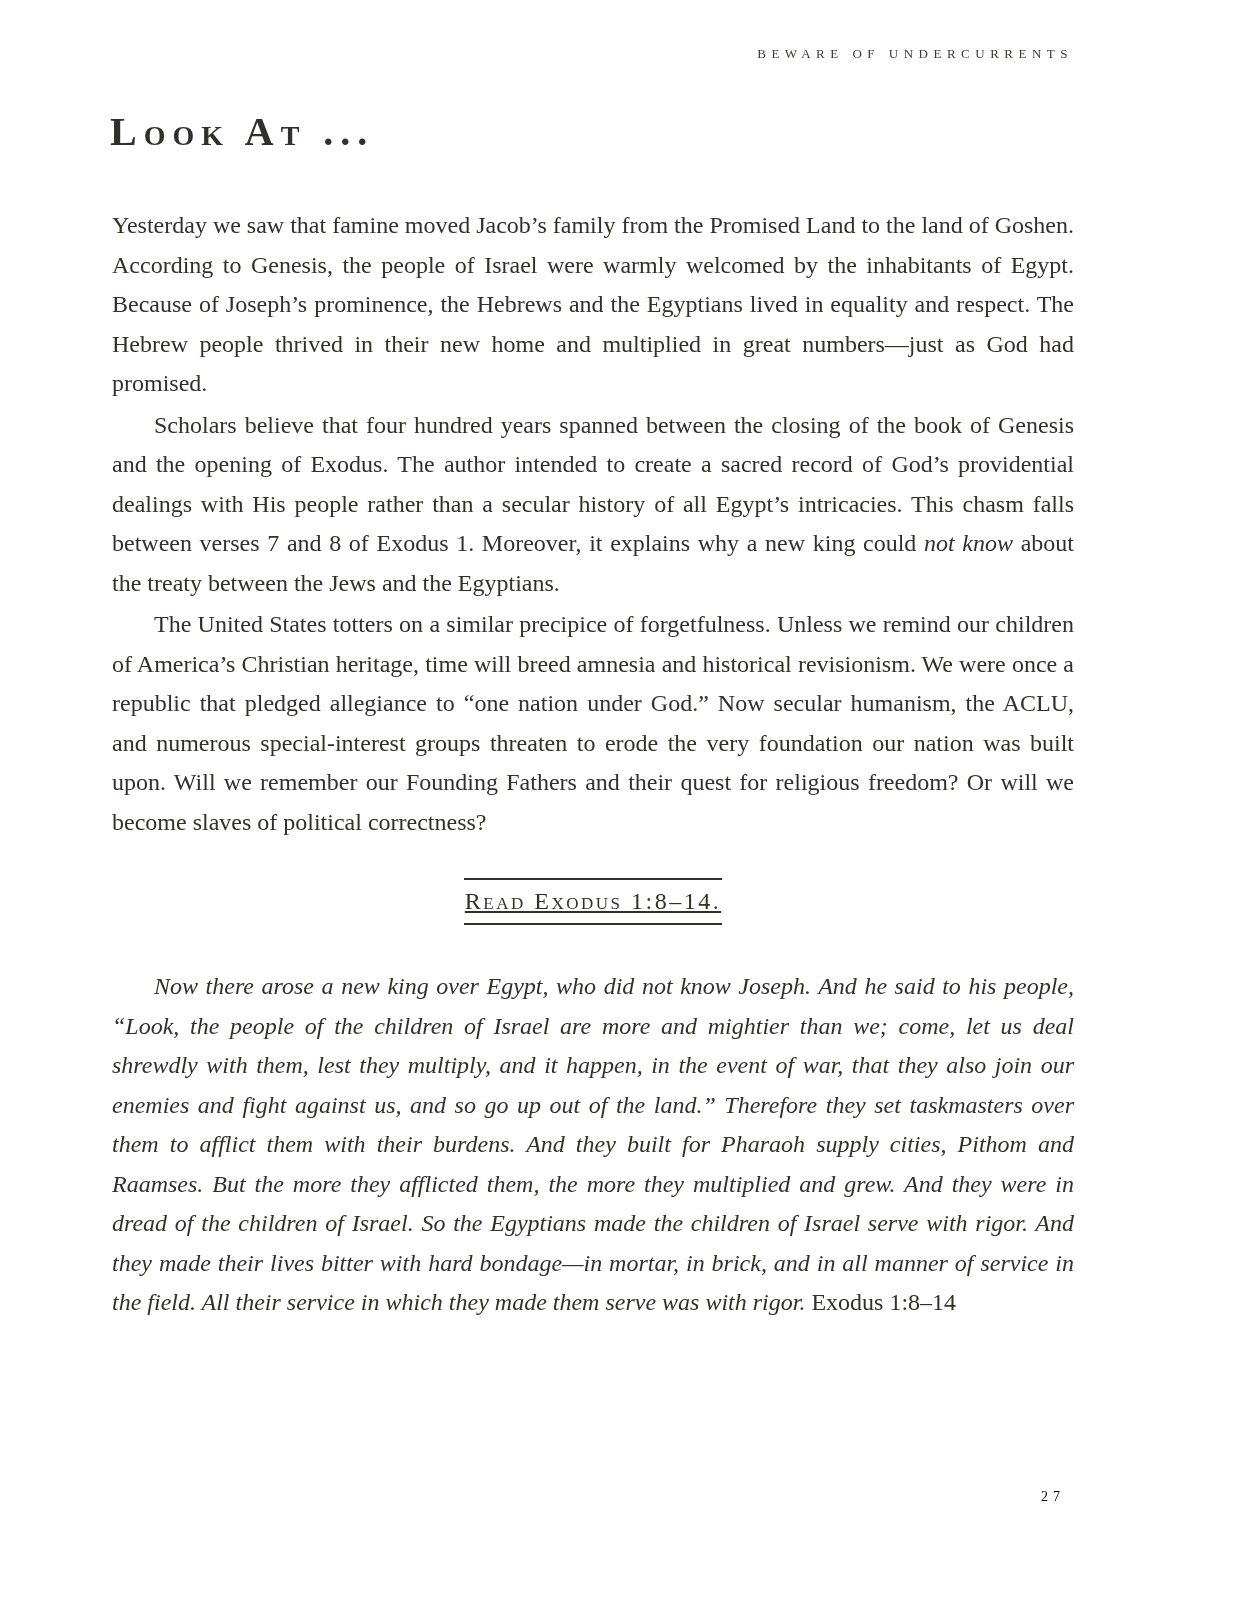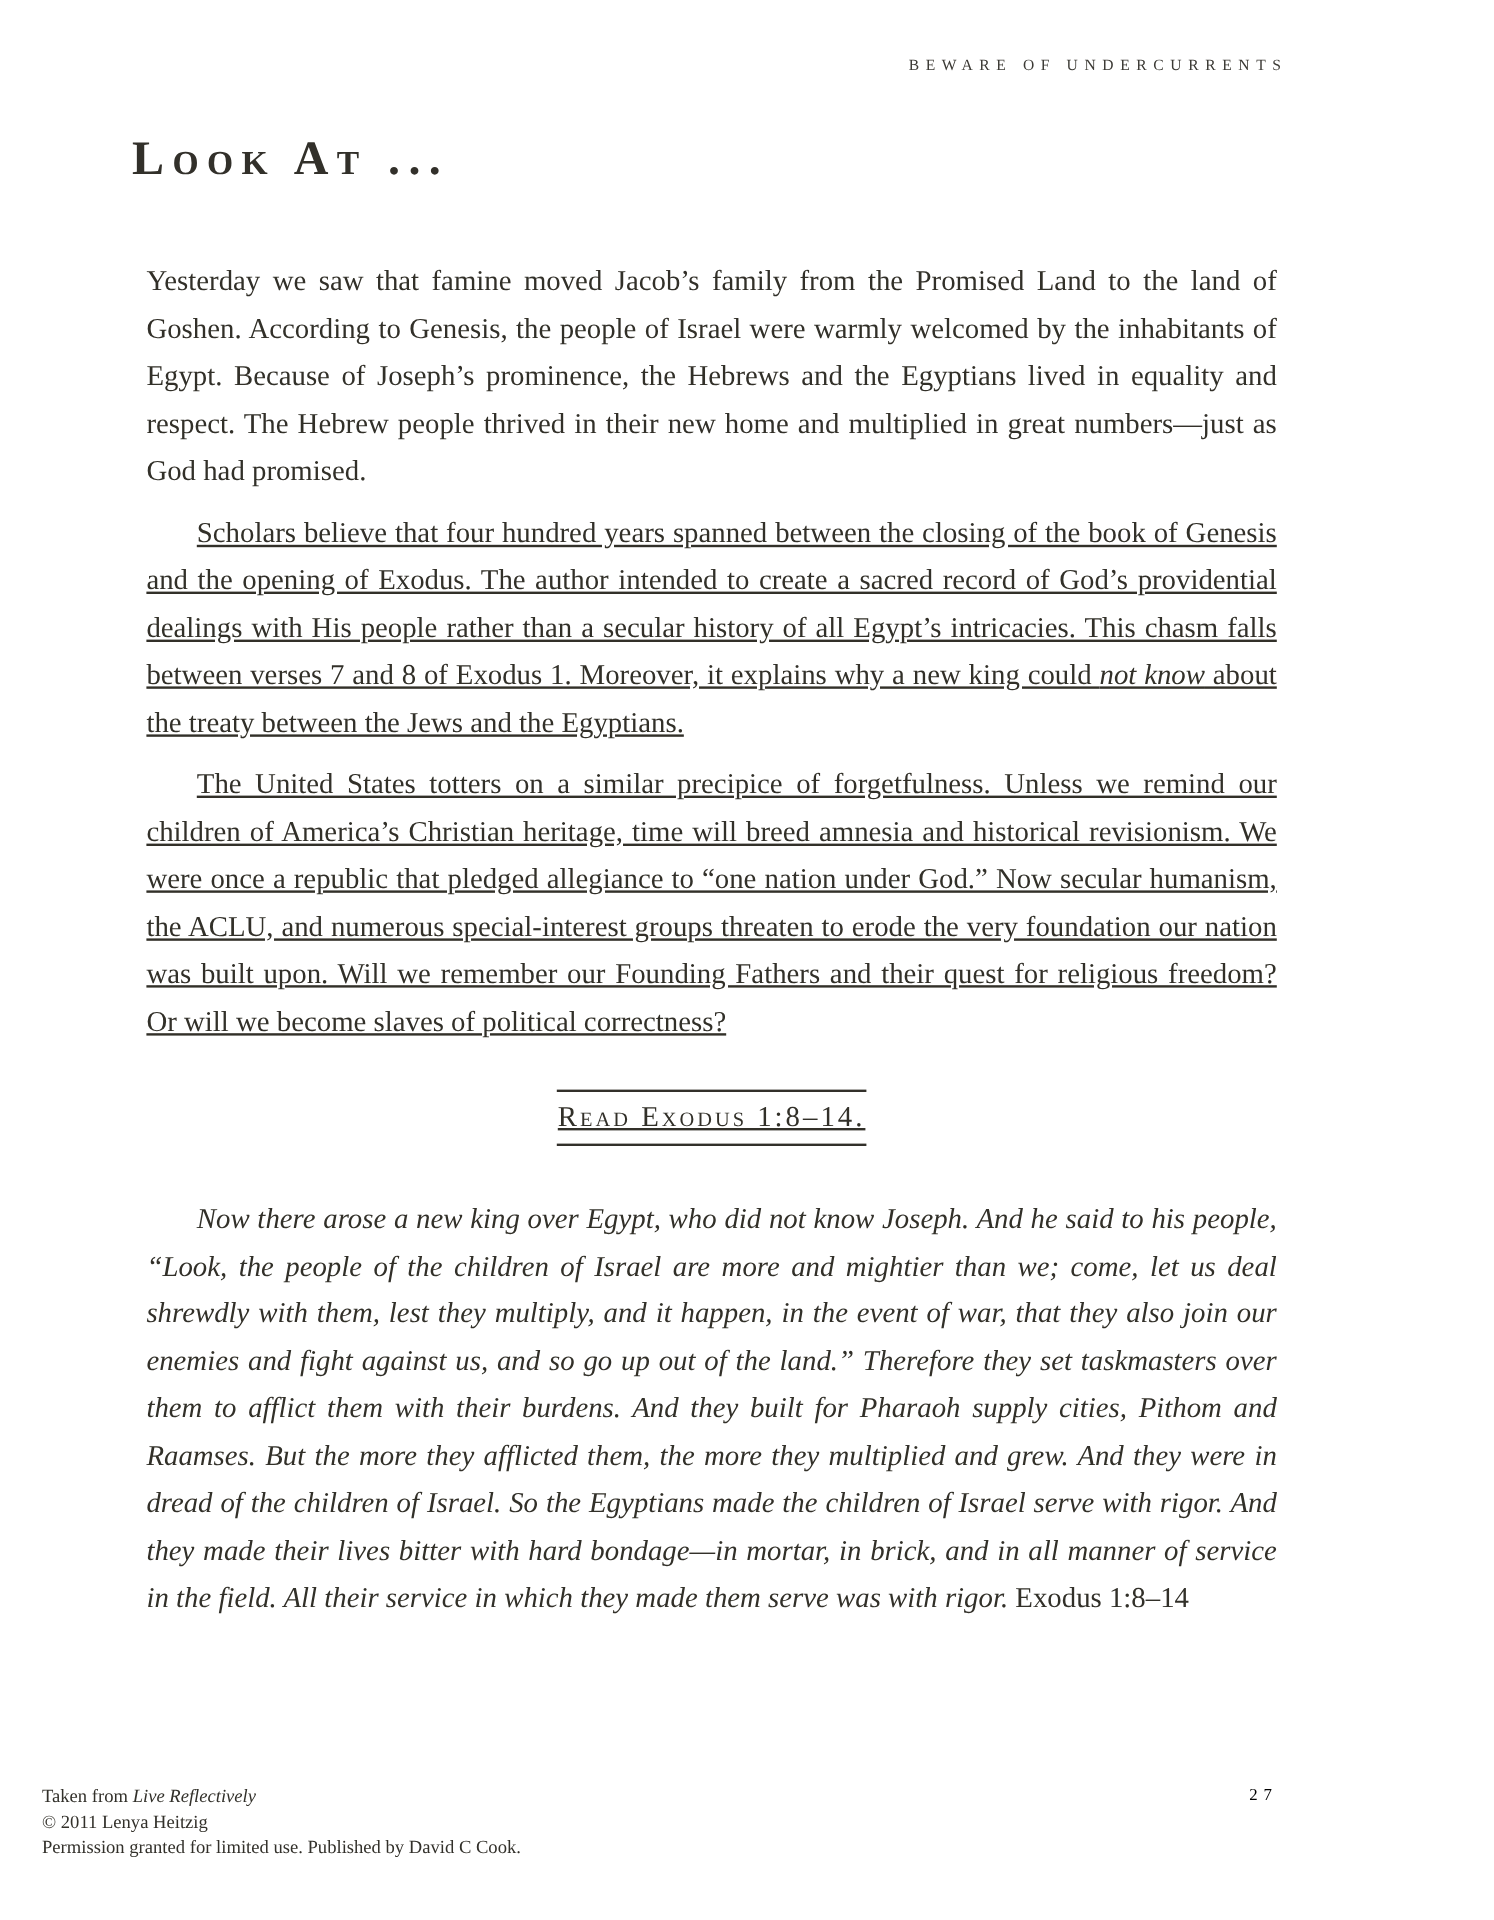--- a/index.html
+++ b/index.html
@@ -32,22 +32,22 @@
   }
   .content {
     position: absolute;
     left: 110px;
     top: 204px;
     width: 966px;
     font-size: 24px;
     line-height: 39.5px;
     text-align: justify;
   }
-  .content p { margin: 12px; }
-  .content p.indented { text-indent: 42px; text-decoration: underline; }
+  .content p { margin: 2px; }
+  .content p.indented { text-indent: 42px; }
   .em { font-style: italic; }
   .read-block {
     margin-top: 36px;
     margin-bottom: 42px;
     text-align: center;
   }
   .read-rule {
     width: 258px;
     border: 0;
     border-top: 2px solid #32302a;
@@ -108,21 +108,16 @@
     <div class="read-block">
       <hr class="read-rule">
       <div class="read-text">Read Exodus 1:8–14.</div>
       <hr class="read-rule">
     </div>
 
     <p class="scripture"><span>Now there arose a new king over Egypt, who did not know Joseph. And he said to his people, “Look, the people of the children of Israel are more and mightier than we; come, let us deal shrewdly with them, lest they multiply, and it happen, in the event of war, that they also join our enemies and fight against us, and so go up out of the land.” Therefore they set taskmasters over them to afflict them with their burdens. And they built for Pharaoh supply cities, Pithom and Raamses. But the more they afflicted them, the more they multiplied and grew. And they were in dread of the children of Israel. So the Egyptians made the children of Israel serve with rigor. And they made their lives bitter with hard bondage—in mortar, in brick, and in all manner of service in the field. All their service in which they made them serve was with rigor. </span><span class="ref">Exodus 1:8–14</span></p>
 
   </div>
 
-  <div class="footer">
-    <div><span>Taken from </span><span class="book-title">Live Reflectively</span></div>
-    <div>© 2011 Lenya Heitzig</div>
-    <div>Permission granted for limited use. Published by David C Cook.</div>
-  </div>
 
   <div class="page-number">27</div>
 
 </div>
 
 </body></html>

